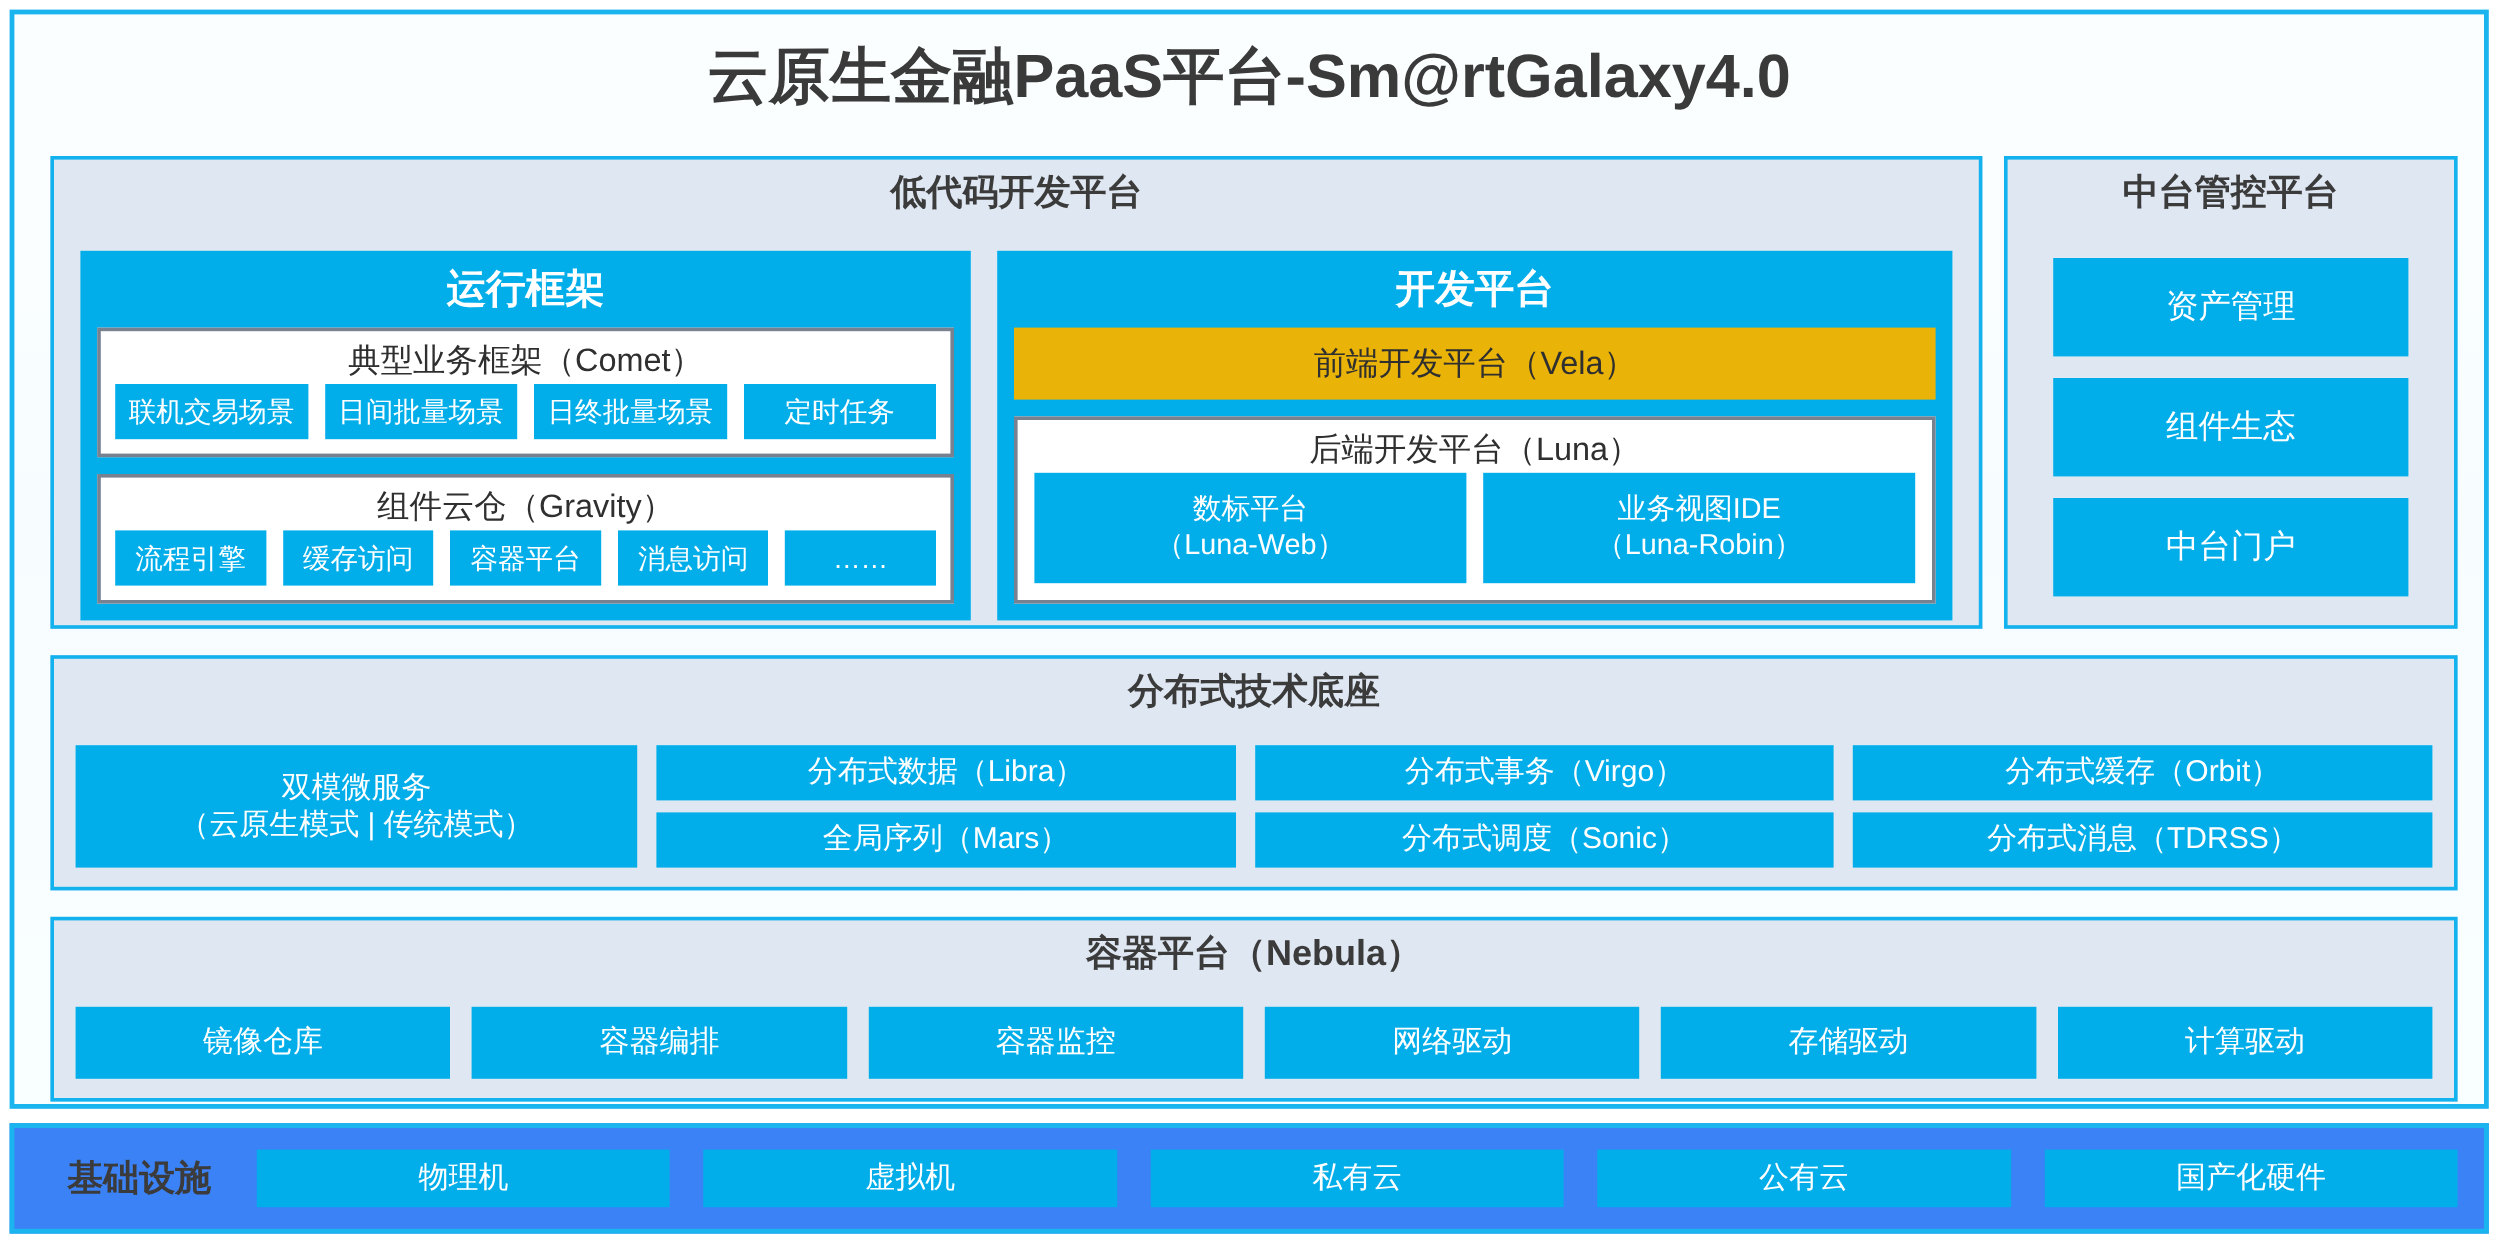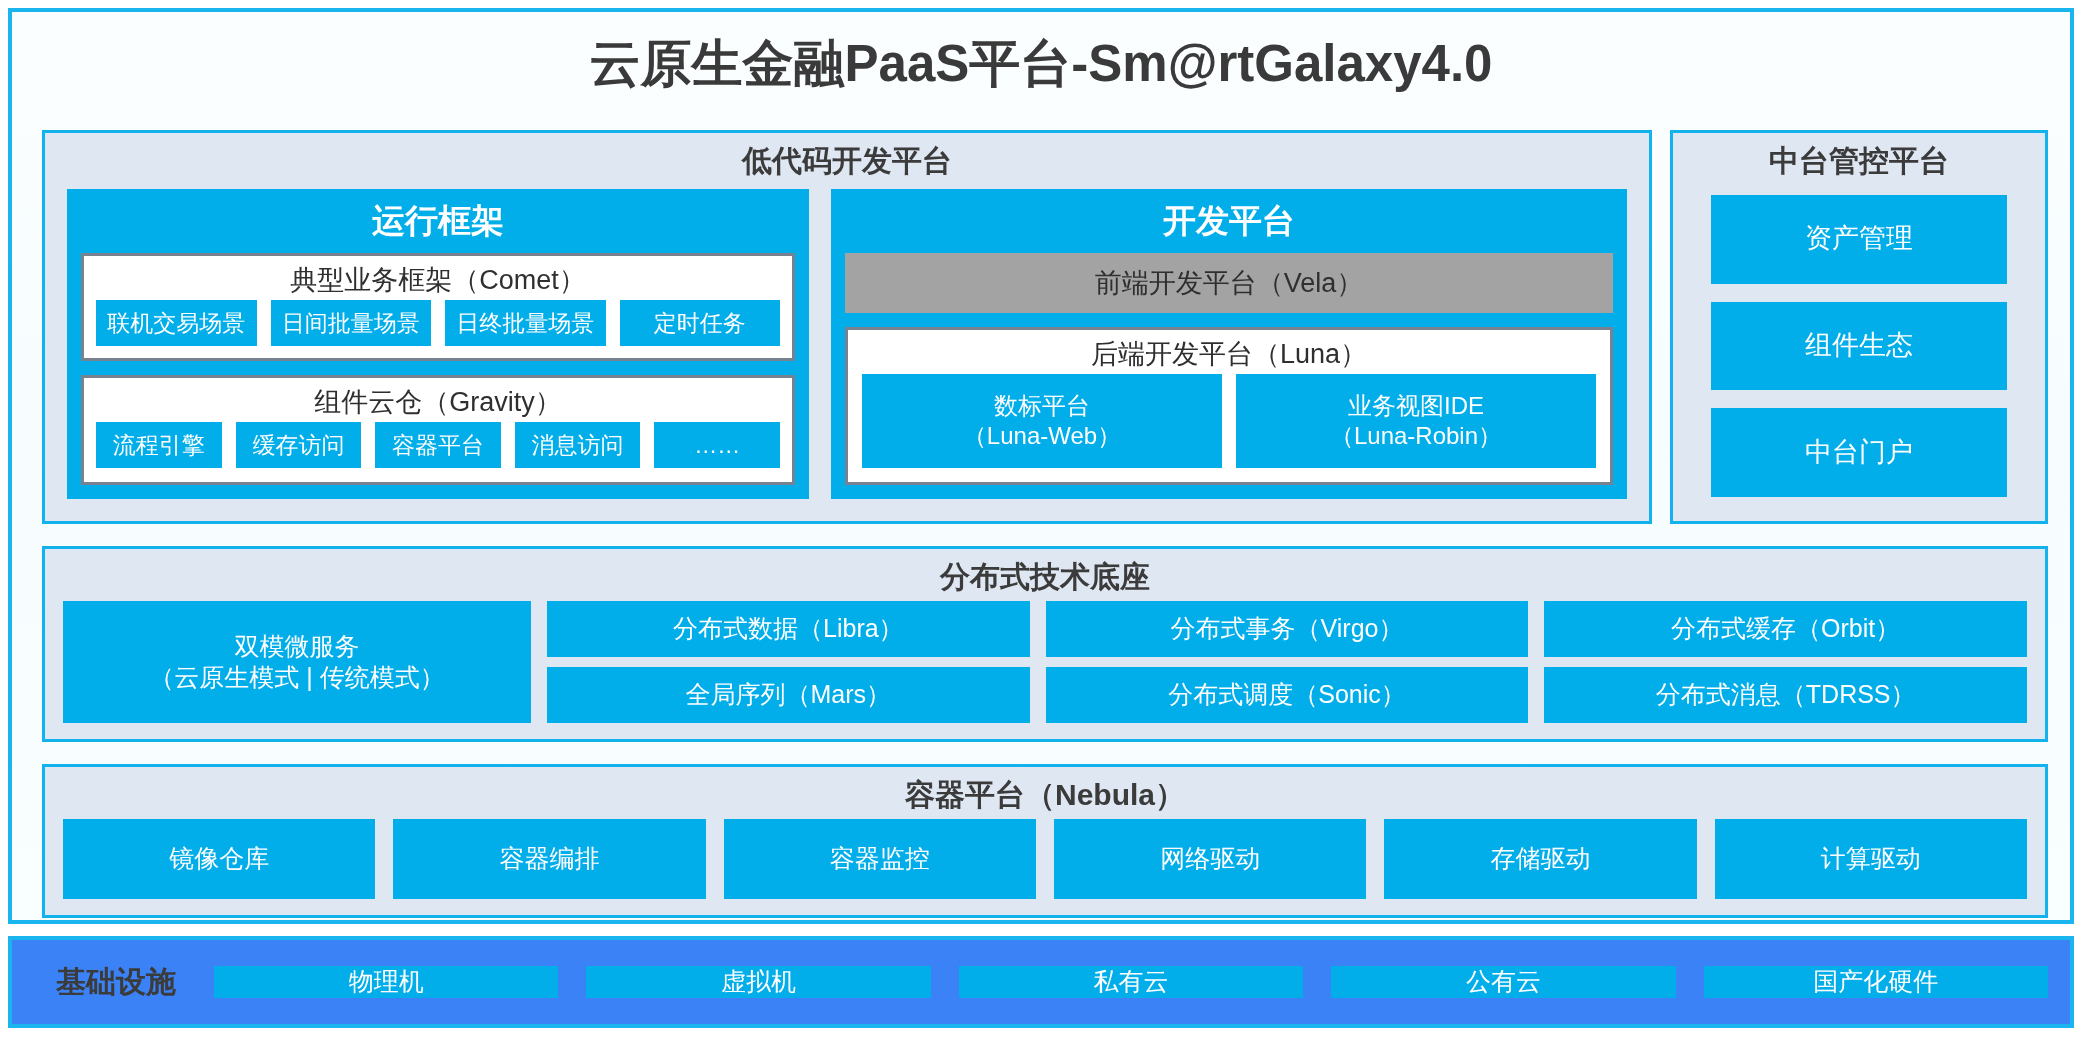--- a/index.html
+++ b/index.html
@@ -40,20 +40,21 @@
     letter-spacing: 0px;
     padding-top: 22px;
     padding-bottom: 8px;
     line-height: 1.18;
   }
 
   
   .panel {
     background: #dfe7f2;
     border: 3px solid #12b2ef;
+    gap: 20px;
   }
   .panel-title {
     text-align: center;
     font-size: 30px;
     font-weight: bold;
     color: #3b3b3b;
     padding: 10px 0 6px 0;
     line-height: 1.2;
   }
 
@@ -141,21 +142,21 @@
 
   
   .devplat {
     flex: 1;
     background: #02aeea;
     display: flex;
     flex-direction: column;
     padding: 0 14px 14px 14px;
   }
   .vela-card {
-    background: #a3a3a3;
+    background: #eab308;
     height: 60px;
     display: flex;
     align-items: center;
     justify-content: center;
     font-size: 27px;
     color: #2f2f2f;
     margin-bottom: 14px;
   }
   .luna-card { flex: 1; display: flex; flex-direction: column; }
   .luna-chips {
@@ -245,21 +246,21 @@
     color: #3b3b3b;
     white-space: nowrap;
     padding-left: 22px;
     padding-right: 10px;
   }
   .infra-chips {
     flex: 1;
     display: flex;
     gap: 28px;
   }
-  .infra-chips .chip { flex: 1; height: 32px; font-size: 25px; }
+  .infra-chips .chip { flex: 1; height: 48px; font-size: 25px; }
 </style>
 </head>
 <body>
 
 <div class="root">
 
   <div class="main-frame">
 
     <div class="app-title">云原生金融PaaS平台-Sm@rtGalaxy4.0</div>
 

